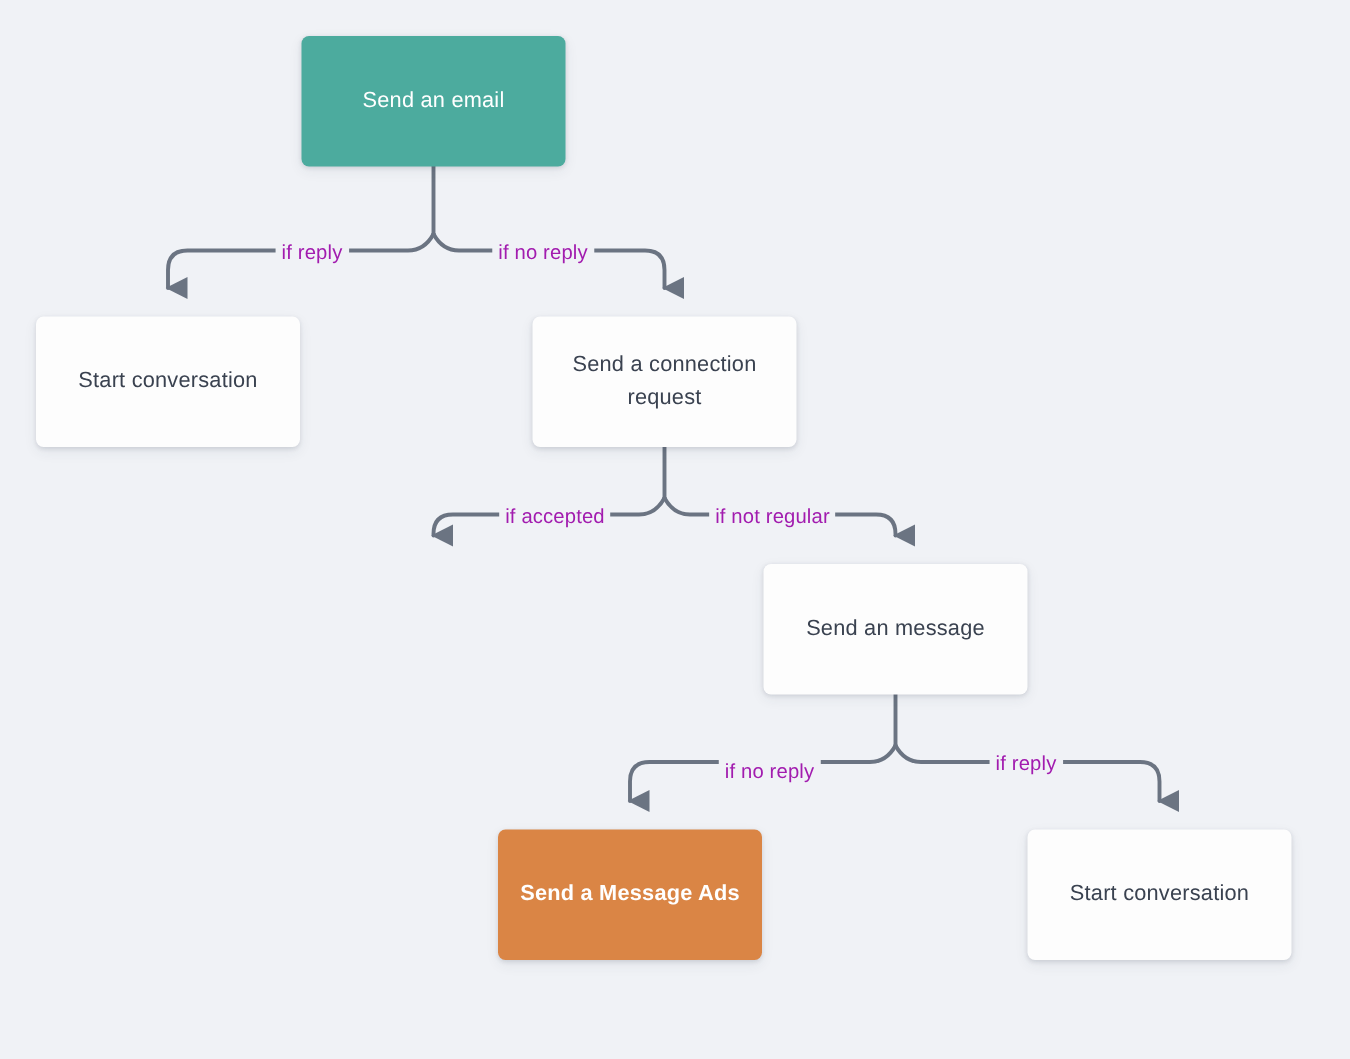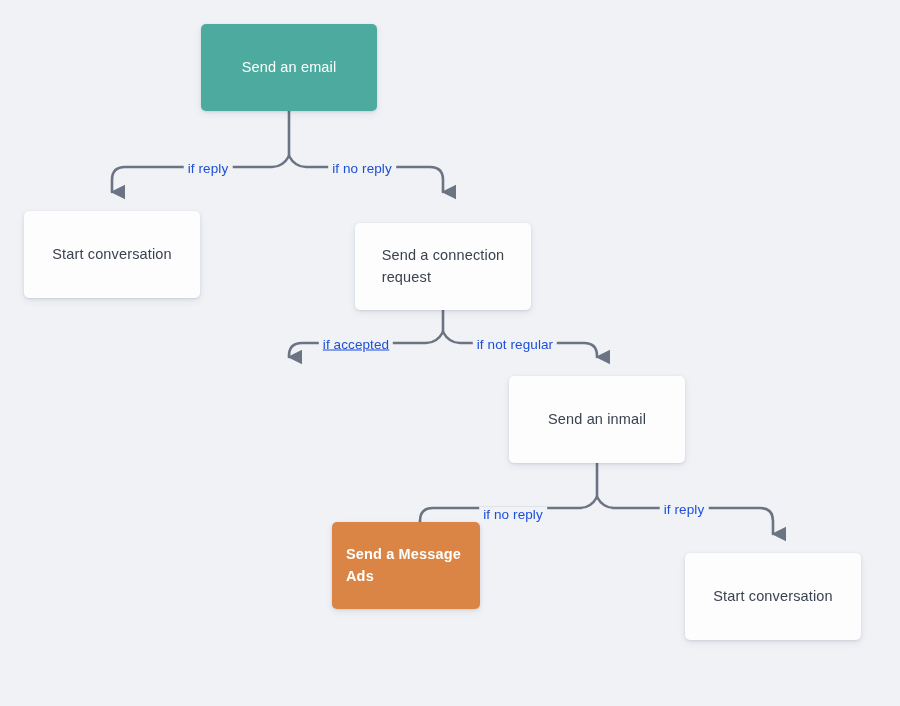--- a/index.html
+++ b/index.html
@@ -26,20 +26,21 @@
     height: 706px;
     pointer-events: none;
   }
   .node {
     position: absolute;
     box-sizing: border-box;
     border-radius: 5px;
     display: flex;
     align-items: center;
     justify-content: center;
+    text-align: center;
     line-height: 1.45;
     box-shadow: 0 1px 3px rgba(40,50,70,0.13), 0 3px 9px rgba(40,50,70,0.07);
   }
   .node-white {
     background: #fdfdfd;
     color: #3a4250;
     font-size: 14.5px;
     letter-spacing: 0.15px;
   }
   .node-teal {
@@ -55,21 +56,21 @@
     font-weight: bold;
     letter-spacing: 0.15px;
   }
   .node-label {
     padding: 0 14px;
     white-space: pre-line;
   }
   .edge-label {
     position: absolute;
     font-size: 13.5px;
-    color: #1d4ed8;
+    color: #a21caf;
     letter-spacing: 0.1px;
     white-space: nowrap;
     background: #f0f2f6;
     padding: 0 4px;
     transform: translate(-50%, -50%);
     text-align: center;
   }
 </style>
 </head>
 <body>
@@ -106,43 +107,43 @@
   </svg>
 
   <div class="node node-teal" style="left:201px; top:24px; width:176px; height:87px;">
     <span class="node-label">Send an email</span>
   </div>
 
   <div class="node node-white" style="left:24px; top:211px; width:176px; height:87px;">
     <span class="node-label">Start conversation</span>
   </div>
 
-  <div class="node node-white" style="left:355px; top:211px; width:176px; height:87px;margin-top:12px;">
+  <div class="node node-white" style="left:355px; top:211px; width:176px; height:87px;">
     <span class="node-label">Send a connection
 request</span>
   </div>
 
 
   <div class="node node-white" style="left:509px; top:376px; width:176px; height:87px;">
-    <span class="node-label">Send an inmail</span>
+    <span class="node-label">Send an message</span>
   </div>
 
-  <div class="node node-orange" style="left:332px; top:522px; width:148px; height:87px;">
+  <div class="node node-orange" style="left:332px; top:553px; width:176px; height:87px;">
     <span class="node-label">Send a Message Ads</span>
   </div>
 
   <div class="node node-white" style="left:685px; top:553px; width:176px; height:87px;">
     <span class="node-label">Start conversation</span>
   </div>
 
   <div class="edge-label" style="left:208px; top:168px;">if reply</div>
 
   <div class="edge-label" style="left:362px; top:168px;">if no reply</div>
 
-  <div class="edge-label" style="left:356px; top:344px;text-decoration:underline;">if accepted</div>
+  <div class="edge-label" style="left:370px; top:344px;">if accepted</div>
 
   <div class="edge-label" style="left:515px; top:344px;">if not regular</div>
 
   <div class="edge-label" style="left:513px; top:514px;">if no reply</div>
 
   <div class="edge-label" style="left:684px; top:509px;">if reply</div>
 
 </div>
 
 </body></html>

